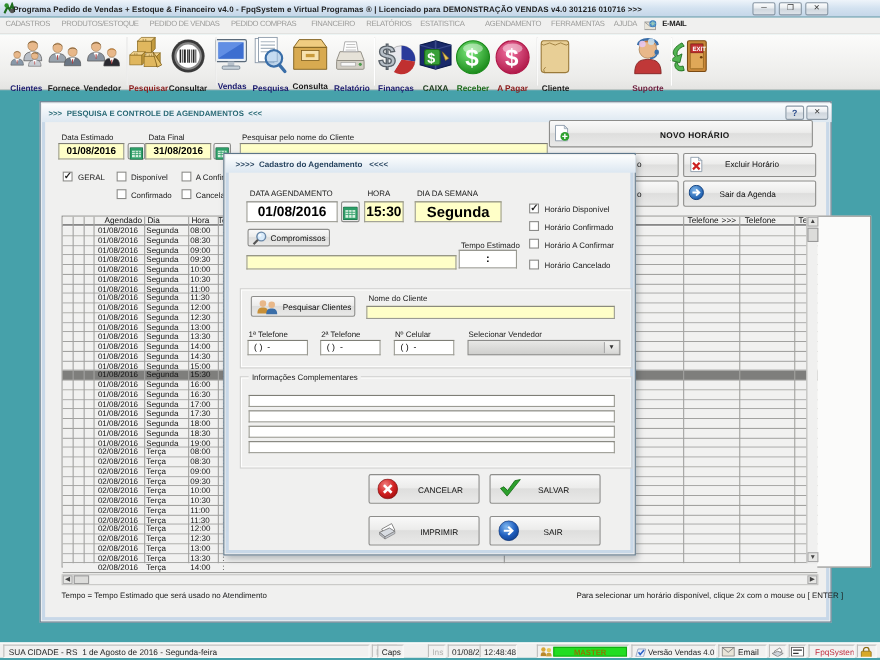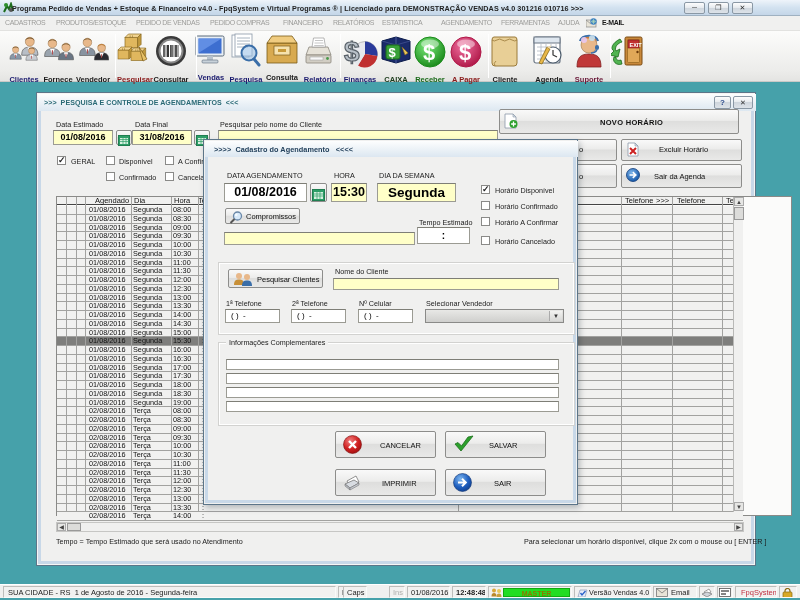--- a/index.html
+++ b/index.html
@@ -229,38 +229,20 @@
         </defs>
         <circle cx="18" cy="19" r="15" fill="url(#gb01848)" stroke="#b01848" stroke-width="1"></circle>
         <ellipse cx="18" cy="11" rx="9" ry="4.5" fill="rgba(255,255,255,.45)"></ellipse>
         <text x="11" y="27" font-size="22" font-weight="bold" fill="#fff" font-family="Liberation Sans">$</text>
       </svg><span class="tbl" style="color:#8a1a1a">A Pagar</span></div>
 <div class="tbi abs" style="left:477px;width:56px"><svg width="32" height="38">
         <path d="M5 4 Q3 4 3 7 L3 30 Q3 33 6 33 L25 33 Q28 33 28 30 L28 7 Q28 4 26 4 Z" fill="#e8cf96" stroke="#9a7a3a" stroke-width="1"></path>
         <path d="M3 7 Q5 9 8 7 Q11 5 13 7 Q16 9 18 7 Q21 5 23 7 Q26 9 28 7" fill="none" stroke="#9a7a3a" stroke-width="0.8"></path>
         <path d="M6 33 Q4 30 7 28" fill="none" stroke="#9a7a3a" stroke-width="0.8"></path>
       </svg><span class="tbl" style="color:#1a1a1a">Cliente</span></div>
-<div class="tbi abs" style="left:521px;width:56px"><svg width="36" height="38">
-        <rect x="3" y="4" width="26" height="26" rx="2" fill="#fff" stroke="#6a7684" stroke-width="1.2"></rect>
-        <rect x="3" y="4" width="26" height="6" fill="#dfe7ef" stroke="#6a7684" stroke-width="1"></rect>
-        <g stroke="#b0b8c2" stroke-width="0.8">
-          <line x1="6" y1="14" x2="26" y2="14"></line>
-          <line x1="6" y1="18" x2="26" y2="18"></line>
-          <line x1="6" y1="22" x2="26" y2="22"></line>
-          <line x1="6" y1="26" x2="26" y2="26"></line>
-          <line x1="10" y1="11" x2="10" y2="29"></line>
-          <line x1="15" y1="11" x2="15" y2="29"></line>
-          <line x1="20" y1="11" x2="20" y2="29"></line>
-          <line x1="25" y1="11" x2="25" y2="29"></line>
-        </g>
-        <circle cx="22" cy="22" r="8" fill="#fff" stroke="#4a5a6a" stroke-width="1.2"></circle>
-        <path d="M22 17 L22 22 L26 24" stroke="#333" stroke-width="1.2" fill="none"></path>
-        <path d="M8 30 L16 14 L19 16 L11 31 Z" fill="#e8b84a" stroke="#8a6a18" stroke-width="0.8"></path>
-        <path d="M16 14 L19 16 L20 12.5 Z" fill="#f0d8a8"></path>
-      </svg><span class="tbl" style="color:#1a1a1a">Agenda</span></div>
 <div class="tbi abs" style="left:561px;width:56px"><svg width="34" height="38">
         <path d="M5 34 C5 24 9 21 17 21 C25 21 29 24 29 34 Z" fill="#c03838" stroke="#802020" stroke-width="0.8"></path>
         <circle cx="17" cy="12" r="8" fill="#e8b88a" stroke="#9c7448" stroke-width="0.6"></circle>
         <path d="M9 10 C9 4 25 4 25 10 L25 8 C22 2 12 2 9 8 Z" fill="#c87838"></path>
         <path d="M8 8 C10 1 24 1 26 8" fill="none" stroke="#3a6ea8" stroke-width="2.2"></path>
         <rect x="23" y="12" width="4" height="5" rx="2" fill="#3a6ea8"></rect>
         <path d="M25 17 Q23 20 19 20" fill="none" stroke="#3a6ea8" stroke-width="1.4"></path>
         <circle cx="12" cy="7" r="3" fill="#e8c8f0" opacity="0.9"></circle>
         <circle cx="20" cy="5" r="3" fill="#c8e0f0" opacity="0.9"></circle>
       </svg><span class="tbl" style="color:#6a1a3a">Suporte</span></div>
@@ -714,21 +696,21 @@
     </div>
 <div class="sc abs" style="left:343px;width:24px;">
       <span style="position:absolute;left:3px;top:1px">Caps</span>
     </div>
 <div class="sc abs" style="left:389px;width:16px;">
       <span style="position:absolute;left:3px;top:1px;color:#b0b0ae">Ins</span>
     </div>
 <div class="sc abs" style="left:407px;width:43px;">
       <span style="position:absolute;left:3px;top:1px">01/08/2016</span>
     </div>
-<div class="sc abs" style="left:452px;width:34px;font-weight:bold;">
+<div class="sc abs" style="left:436px;width:34px;">
       <span style="position:absolute;left:3px;top:1px">12:48:48</span>
     </div>
 <div class="sc abs" style="left:488px;width:84px;">
       <span style="position:absolute;left:2px;top:1px"><svg width="11" height="9">
           <circle cx="3" cy="2.5" r="2" fill="#d8a838"></circle>
           <path d="M0.5 8.5 C0.5 5.5 1.5 5 3 5 C4.5 5 5.5 5.5 5.5 8.5 Z" fill="#b8882a"></path>
           <circle cx="8" cy="3" r="2" fill="#e8c858"></circle>
           <path d="M5.5 9 C5.5 6 6.5 5.5 8 5.5 C9.5 5.5 10.5 6 10.5 9 Z" fill="#c8a03a"></path>
         </svg></span>
       <div style="position:absolute;left:14px;top:1px;width:67px;height:9px;background:#22dd22;border:1px solid #11aa11">

